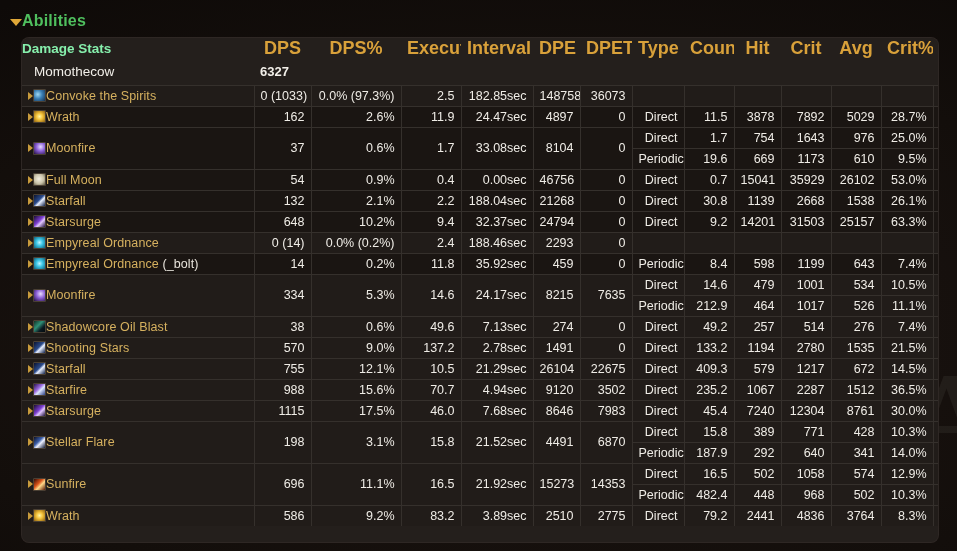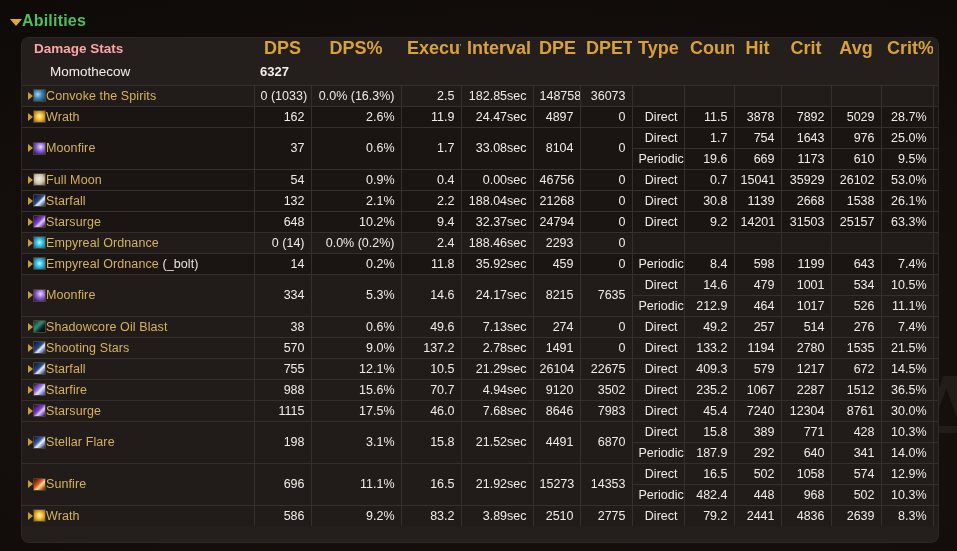--- a/index.html
+++ b/index.html
@@ -108,34 +108,34 @@
   
   thead th {
     color: #d9a13a;
     font-weight: bold;
     text-align: center;
     background: #241f1c;
     font-size: 18px;
     height: 26px;
   }
   thead th.lead {
-    color: #fca5a5;
+    color: #86efac;
     text-align: left;
     font-size: 13.5px;
-    padding-left: 12px;
+    padding-left: 0;
   }
   tr.player-row td {
     background: #241f1c;
     color: #f2efe9;
     height: 26px;
     border: none;
   }
   tr.player-row td.lead {
     text-align: left;
-    padding-left: 28px;
+    padding-left: 12px;
     font-size: 13.5px;
     color: #f2efe9;
   }
   tr.player-row td.num {
     text-align: left;
     font-weight: bold;
     font-size: 13px;
   }
 
   
@@ -269,21 +269,21 @@
       <tbody class="body" id="tbody">
           <tr class="depth0">
             <td class="name-cell first ind0" rowspan="1">
               <div class="name-inner">
                 <span class="caret"></span>
                 <span class="ico ic-convoke"></span>
                 <span class="aname">Convoke the Spirits</span>
               </div>
             </td>
             <td rowspan="1">0 (1033)</td>
-            <td rowspan="1">0.0% (16.3%)</td>
+            <td rowspan="1">0.0% (97.3%)</td>
             <td rowspan="1">2.5</td>
             <td rowspan="1">182.85sec</td>
             <td rowspan="1">148758</td>
             <td rowspan="1">36073</td>
             <td class="blank"></td>
             <td class="blank"></td>
             <td class="blank"></td>
             <td class="blank"></td>
             <td class="blank"></td>
             <td class="blank"></td>
@@ -666,20 +666,20 @@
             <td rowspan="1">586</td>
             <td rowspan="1">9.2%</td>
             <td rowspan="1">83.2</td>
             <td rowspan="1">3.89sec</td>
             <td rowspan="1">2510</td>
             <td rowspan="1">2775</td>
             <td>Direct</td>
             <td>79.2</td>
             <td>2441</td>
             <td>4836</td>
-            <td>2639</td>
+            <td>3764</td>
             <td>8.3%</td>
             <td class="blank"></td>
           </tr>
         </tbody>
     </table>
   </div>
 </div>
 
 </body></html>

